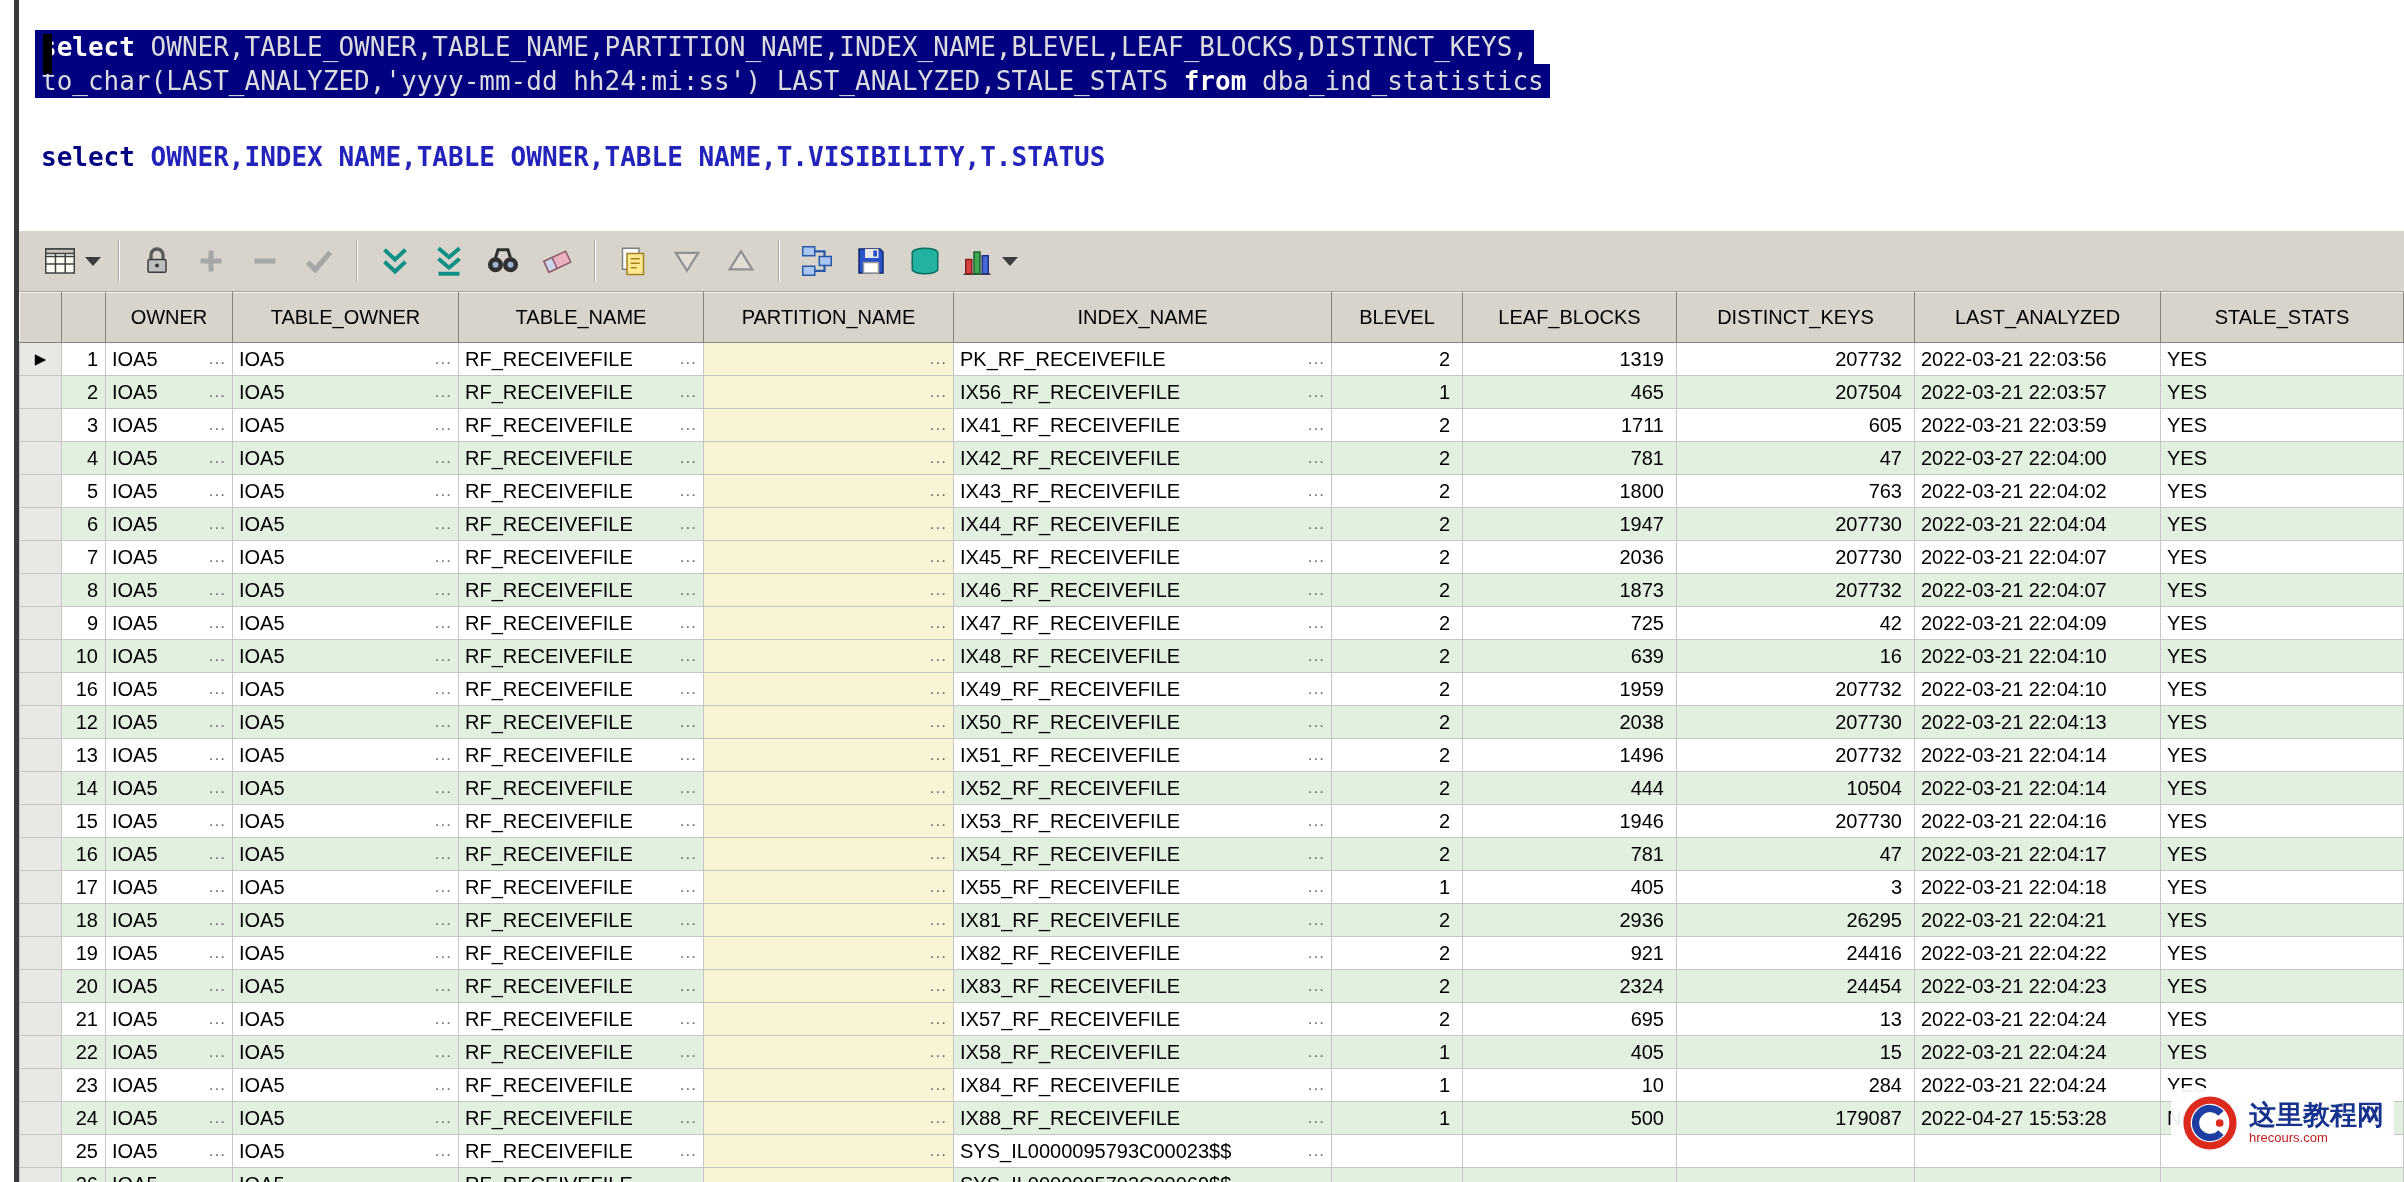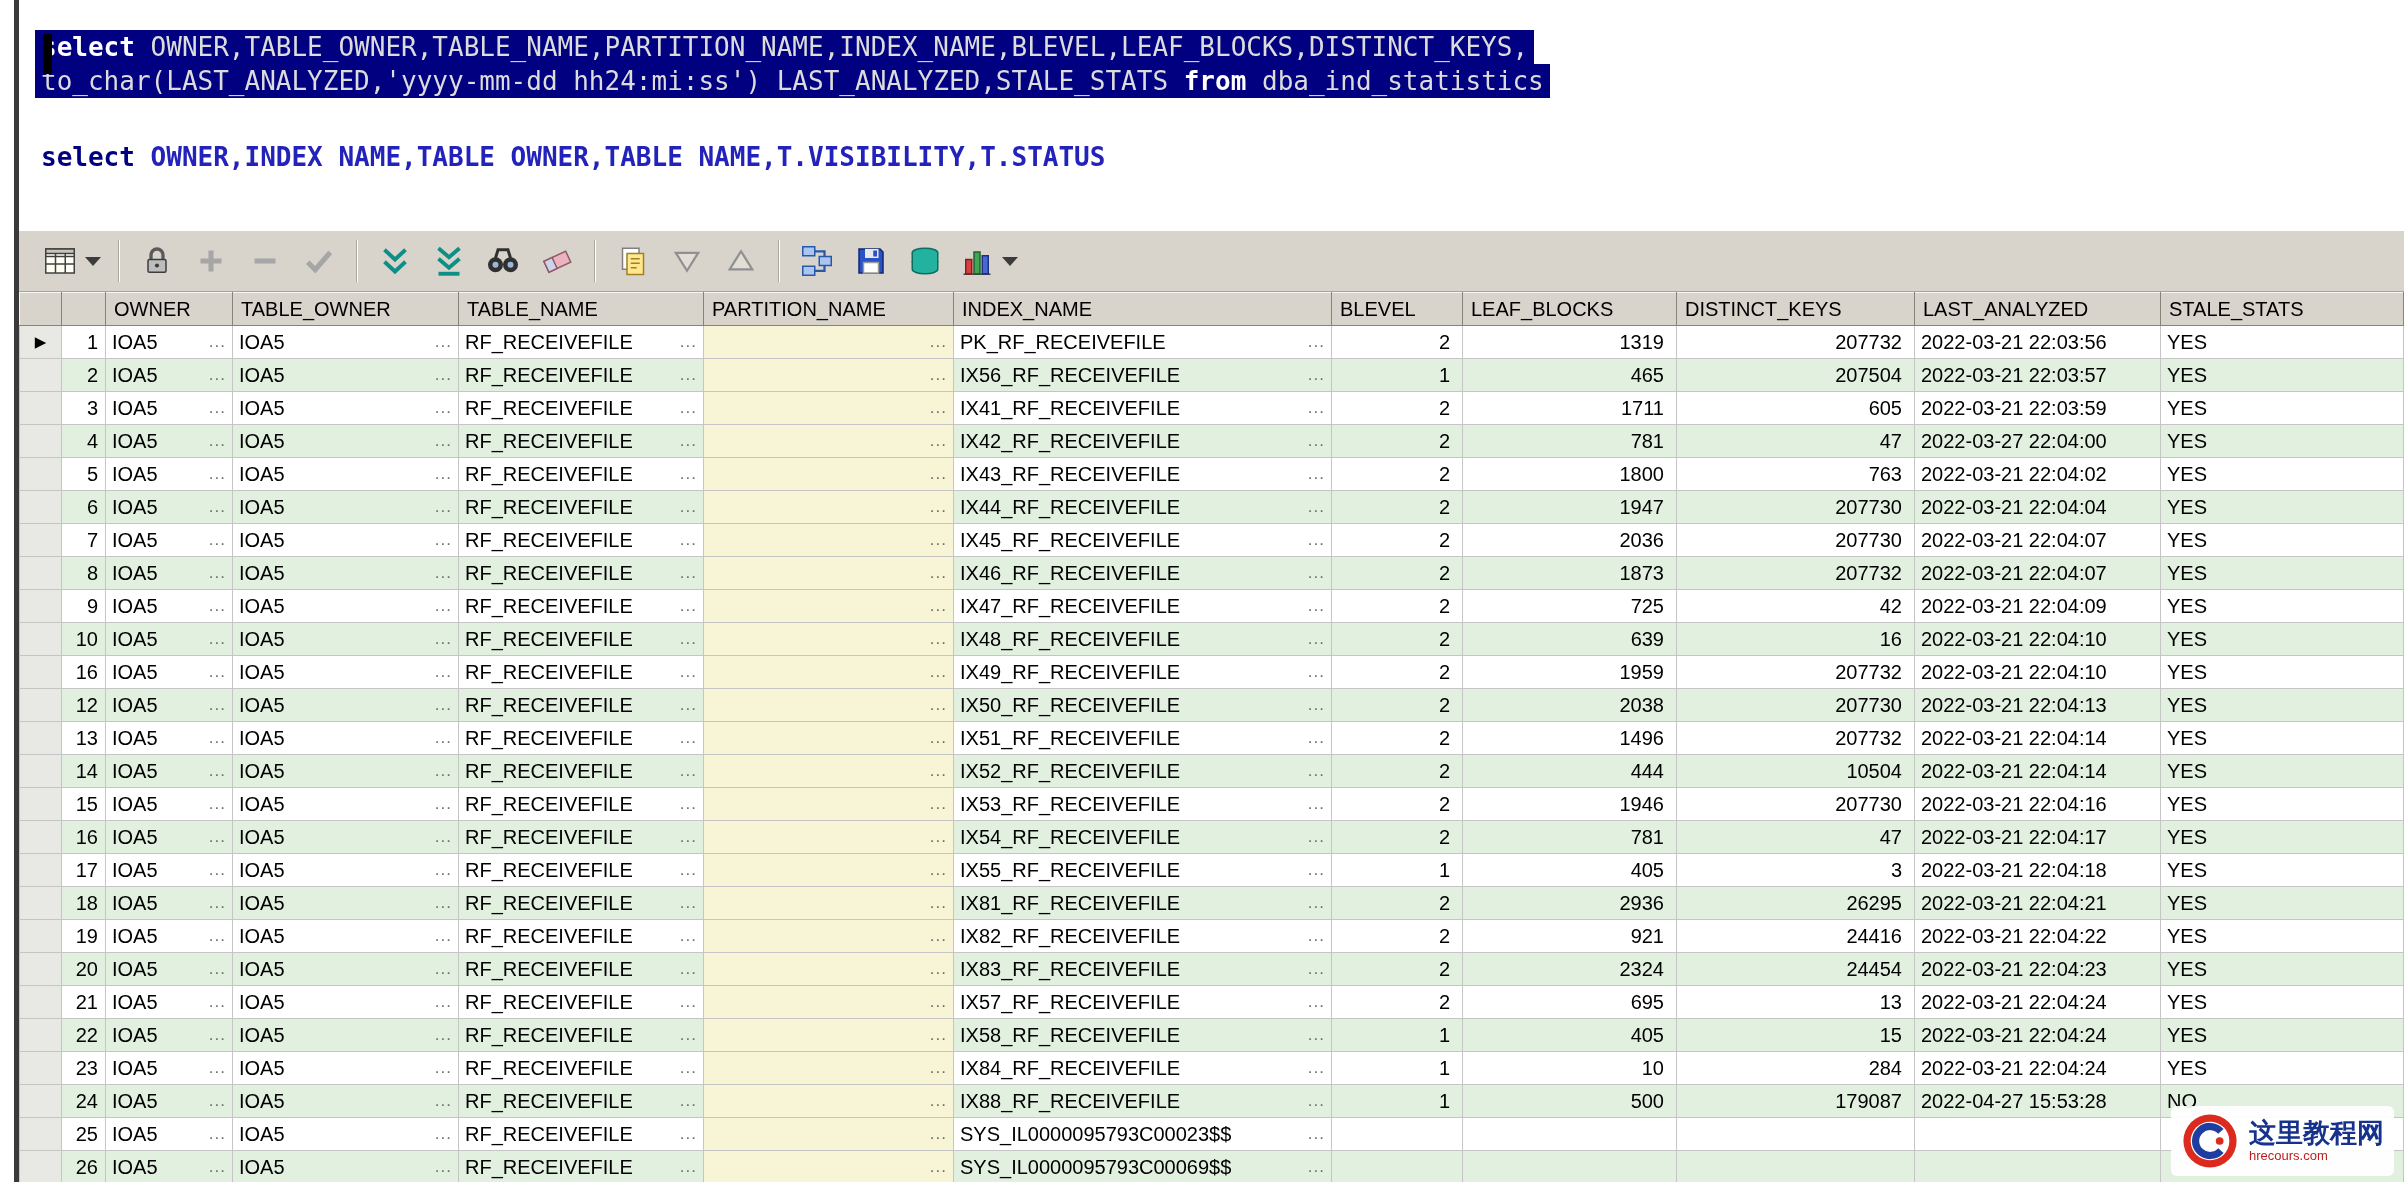--- a/index.html
+++ b/index.html
@@ -26,33 +26,33 @@
     padding:0 4px;border:1px solid transparent;border-radius:2px}
   .ticon{display:flex}
   .ticon svg{width:36px;height:36px}
   .caret{width:0;height:0;border-left:8px solid transparent;border-right:8px solid transparent;
     border-top:9px solid #3c3c3c;margin-left:7px}
   .tsep{width:2px;height:42px;background:#aaa69e;border-right:1px solid #fff;margin:0 8px}
 
   
   .gridwrap{position:absolute;left:19px;top:292px;right:0;bottom:0;background:#d8d4cc}
   table{border-collapse:collapse;table-layout:fixed;width:2385px;font-size:20px}
-  th{height:33px;background:#d8d4cc;font-weight:normal;text-align:left;padding:0 8px;
+  th{height:50px;background:#d8d4cc;font-weight:normal;text-align:center;padding:0 8px;
     border:1px solid;border-color:#f8f8f4 #87837b #87837b #f8f8f4;white-space:nowrap;overflow:hidden}
   td{height:33px;border:1px solid #c5c5c5;padding:0 6px;white-space:nowrap;overflow:hidden;background:#fff}
   tr.even td{background:#e2f0e0}
   td.part{background:#f8f4d6 !important}
   td.num{text-align:right;padding-right:12px}
   td.ind{background:#e8e8e4 !important;text-align:center;padding:0;font-size:15px}
   td.rownum{text-align:right;padding-right:7px}
   .cellflex{display:flex;justify-content:space-between;align-items:center;height:100%}
   .dots{color:#6f6f6f;font-size:17px;letter-spacing:1px;flex:none;margin-left:4px}
 
   
-  .watermark{position:absolute;right:10px;bottom:6px;display:flex;align-items:center;gap:10px;
+  .watermark{position:absolute;right:10px;bottom:24px;display:flex;align-items:center;gap:10px;
     background:rgba(255,255,255,.92);padding:6px 10px;border-radius:6px;z-index:10}
   .watermark svg{width:58px;height:58px}
   .wm-text{display:flex;flex-direction:column;line-height:1.1}
   .wm-name{color:#16328c;font-weight:bold;font-size:27px}
   .wm-url{color:#c01d1d;font-size:13px}
 </style>
 </head>
 <body>
 
 <div class="left-edge"></div>

